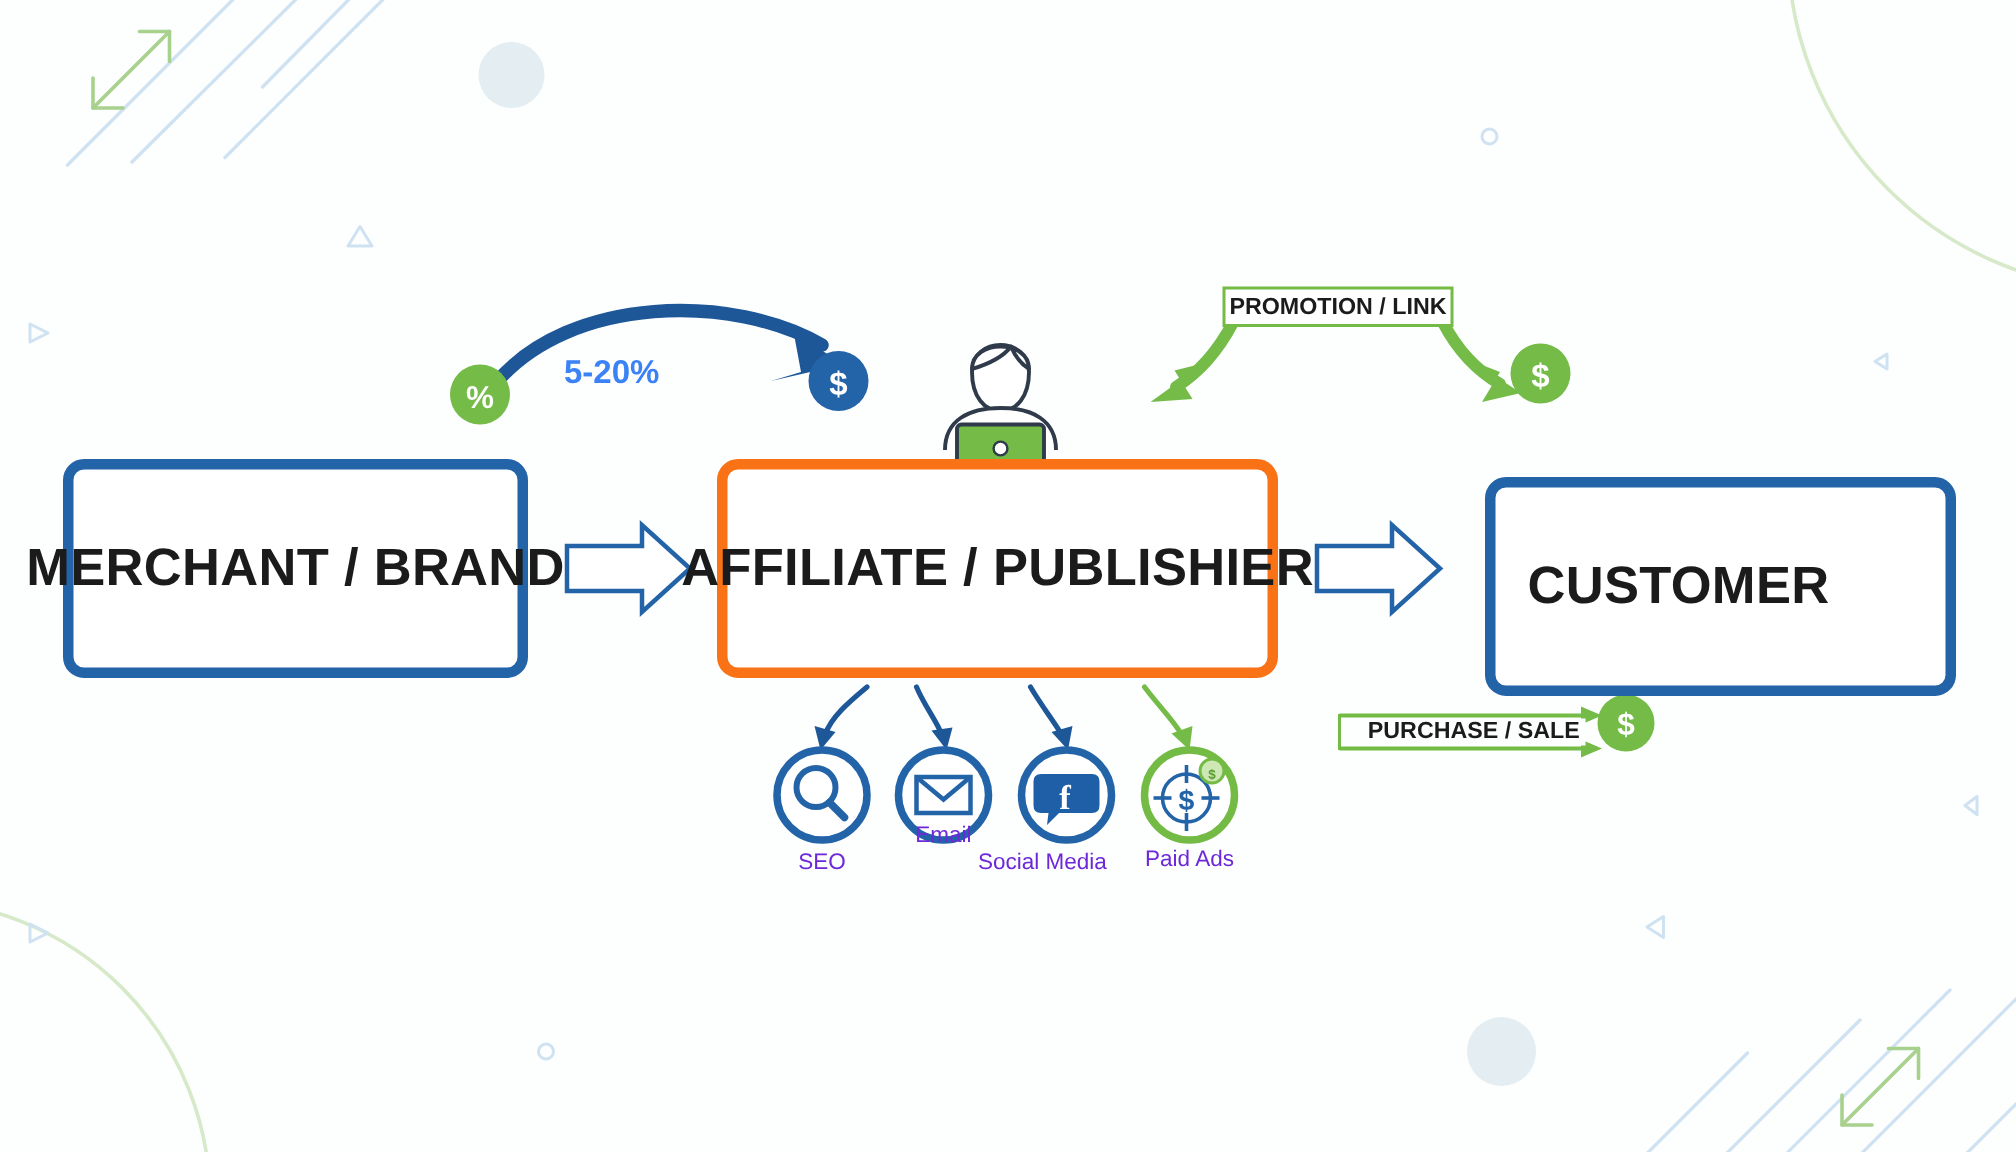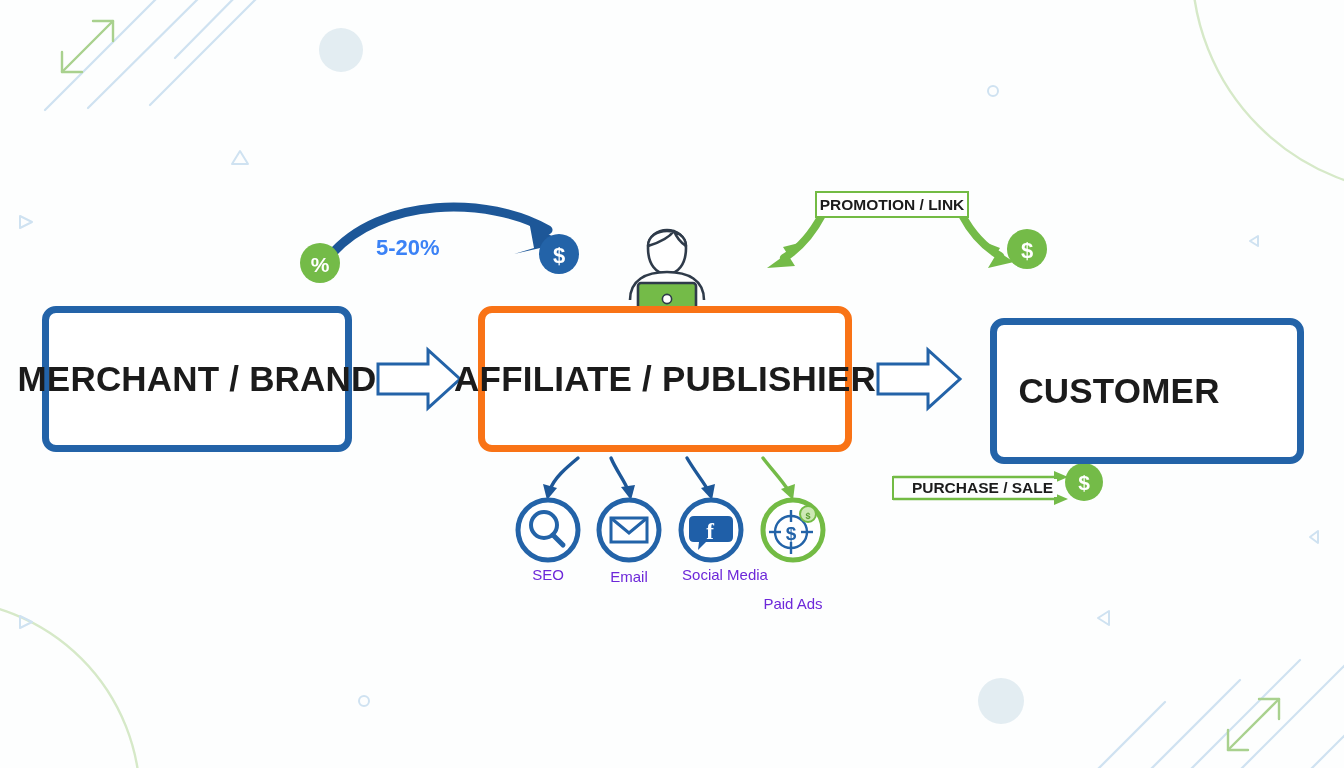--- a/index.html
+++ b/index.html
@@ -289,23 +289,23 @@
     <span class="tag-label">PROMOTION / LINK</span>
   </div>
 
   <div class="tag-box" style="left:892px; top:476px; width:156px; height:24px; border:2px solid #73bb44; border-right:none; background:transparent;padding-left:23px;">
     <span class="tag-label" style="background:#fdfefe; padding:0 4px;">PURCHASE / SALE</span>
   </div>
 
   <div class="channel" style="left:503px; top:562px;">
     <div class="channel-label">SEO</div>
   </div>
-  <div class="channel" style="left:584px; top:564px;">
+  <div class="channel" style="left:584px; top:544px;">
     <div class="channel-label">Email</div>
   </div>
-  <div class="channel" style="left:680px; top:562px;">
+  <div class="channel" style="left:650px; top:562px;">
     <div class="channel-label">Social Media</div>
   </div>
-  <div class="channel" style="left:748px; top:591px;">
+  <div class="channel" style="left:748px; top:560px;">
     <div class="channel-label">Paid Ads</div>
   </div>
 
 </div>
 
 </body></html>

